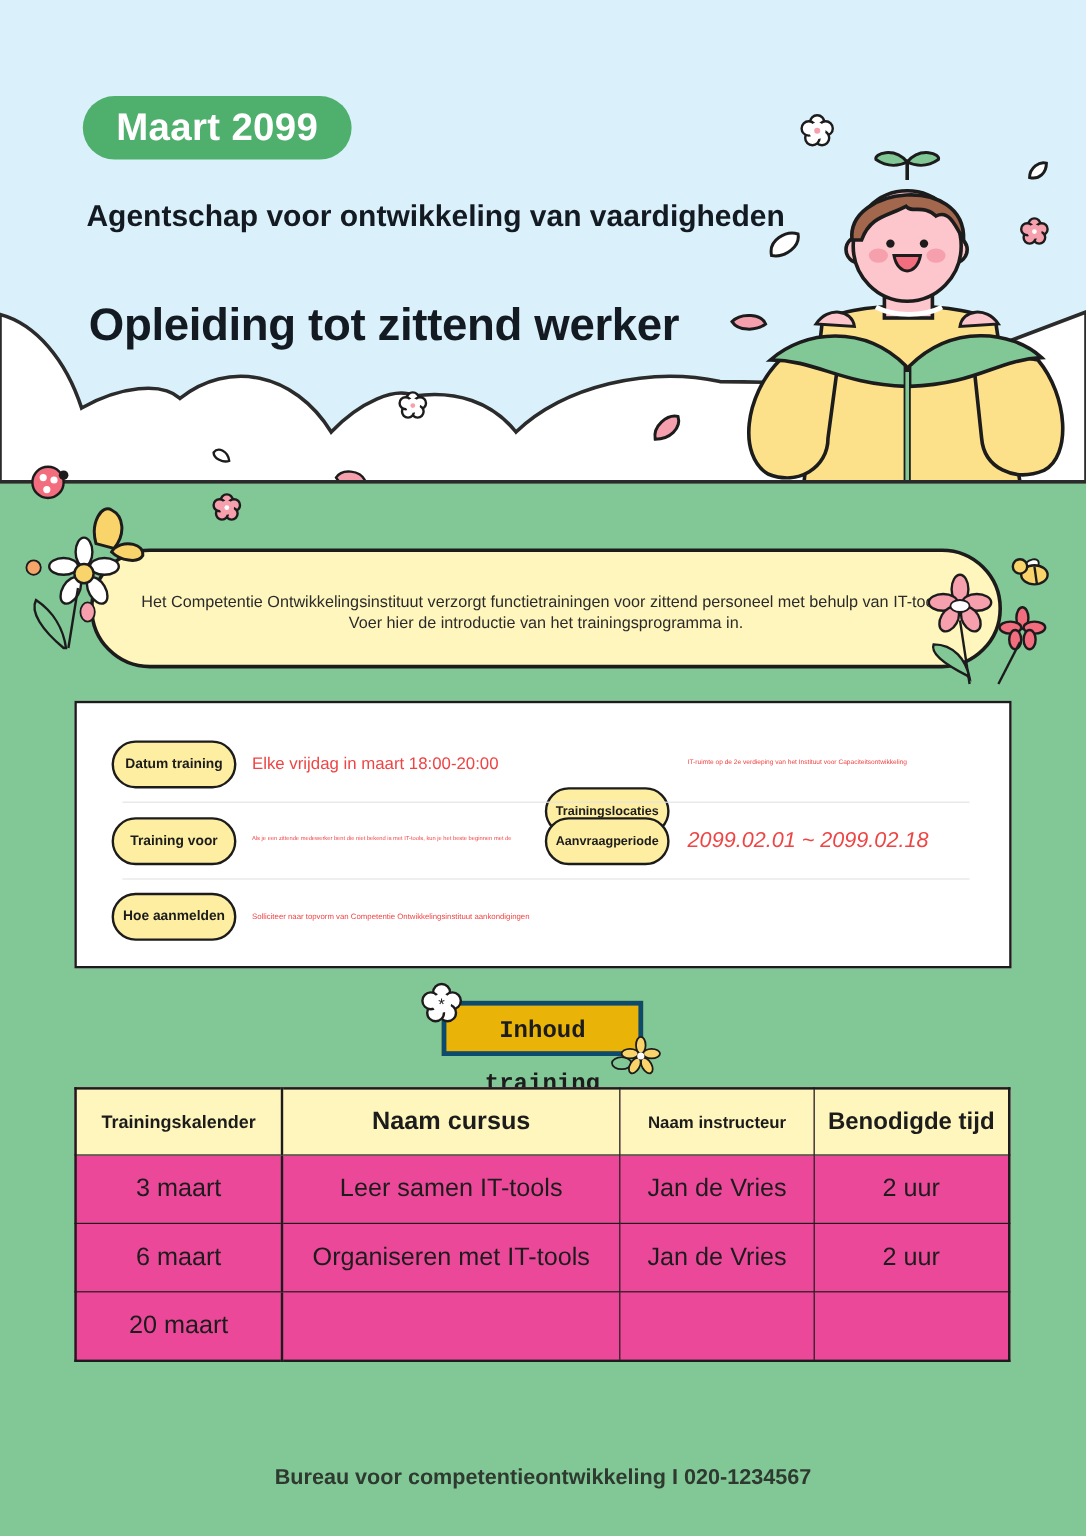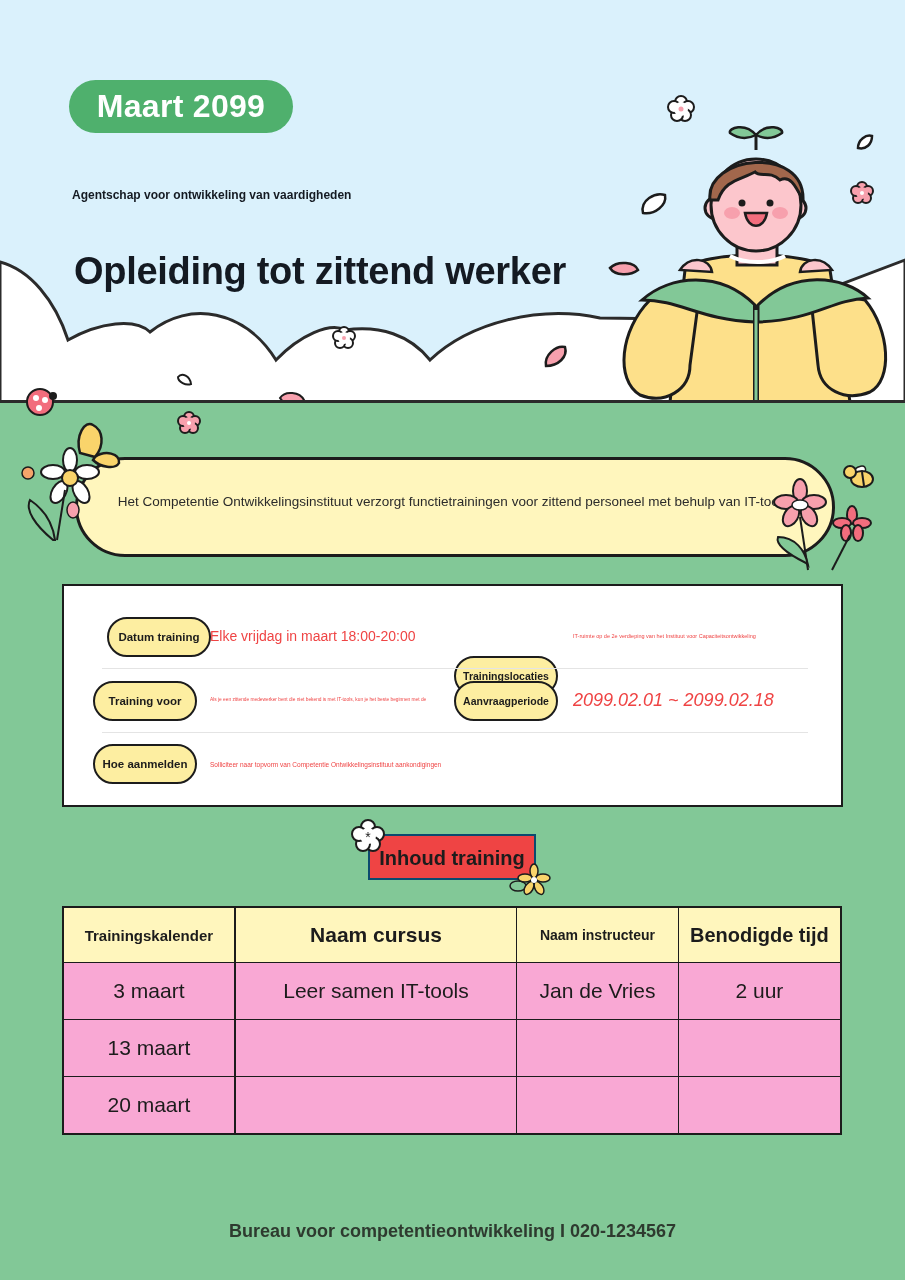--- a/index.html
+++ b/index.html
@@ -1,30 +1,30 @@
 <!DOCTYPE html>
 <html><head>
 <meta charset="utf-8">
 <style>
   html, body { margin:0; padding:0; }
   body { width:905px; height:1280px; position:relative; overflow:hidden; background:#82c897; font-family:"Liberation Sans", sans-serif; color:#1c1c1c; }
   .sky { position:absolute; left:0; top:0; width:905px; height:402px; background:#daf1fc; }
   .scene { position:absolute; left:0; top:0; width:905px; height:410px; }
   .ground { position:absolute; left:0; top:400px; width:905px; height:880px; background:#82c897; border-top:3px solid #2b2b2b; }
   .date-pill { position:absolute; left:69px; top:80px; width:224px; height:53px; border-radius:27px; background:#4fb06d; color:#fff; font-weight:700; font-size:32px; line-height:53px; text-align:center; letter-spacing:0.3px; }
-  .agency { position:absolute; left:72px; top:188px; font-size:12px; font-weight:700; color:#141a22; }
+  .agency { position:absolute; left:72px; top:166px; font-size:25px; font-weight:700; color:#141a22; }
   .title { position:absolute; left:74px; top:250px; font-size:38px; font-weight:900; color:#141a22; letter-spacing:-0.3px; }
   .intro { position:absolute; left:75px; top:457px; width:760px; height:100px; background:#fff6bd; border:3px solid #1c1c1c; border-radius:50px; box-sizing:border-box; }
   .intro-text { position:absolute; left:75px; top:493px; width:760px; text-align:center; font-size:13.5px; line-height:17px; color:#2b2b2b; }
   .info { position:absolute; left:62px; top:584px; width:781px; height:223px; background:#fff; border:2px solid #1c1c1c; box-sizing:border-box; }
   .pill { position:absolute; width:104px; height:40px; background:#fdeea1; border:2px solid #1c1c1c; border-radius:21px; box-sizing:border-box; font-size:11.5px; font-weight:700; text-align:center; line-height:36px; color:#1c1c1c; white-space:nowrap; }
   .val { position:absolute; color:#ef4444; white-space:nowrap; }
   .divider { position:absolute; height:1px; background:#e4e4e4; }
-  .section-tag { position:absolute; left:368px; top:834px; width:168px; height:46px; background:#ef4444; border:2px solid #0c4a6e; box-sizing:border-box; font-size:20px; font-weight:700; line-height:44px; text-align:center; color:#1c1c1c; }
-  table.sched { position:absolute; left:62px; top:906px; width:780px; border-collapse:collapse; background:#f9a8d4; border:2px solid #1c1c1c; }
+  .section-tag { position:absolute; left:368px; top:834px; width:168px; height:46px; background:#eab308; border:4px solid #0c4a6e; box-sizing:border-box; font-size:20px; font-weight:700; line-height:44px; text-align:center; color:#1c1c1c;font-family:Liberation Mono, monospace; }
+  table.sched { position:absolute; left:62px; top:906px; width:780px; border-collapse:collapse; background:#ec4899; border:2px solid #1c1c1c; }
   table.sched th, table.sched td { border:1px solid #1c1c1c; text-align:center; padding:0; }
   table.sched th { background:#fff6bd; height:54px; font-weight:700; color:#1c1c1c; }
   table.sched td { height:56px; font-size:21px; color:#1c1c1c;border-radius:24px; }
   table.sched th:first-child, table.sched td:first-child { border-right:2px solid #1c1c1c; }
   .footer { position:absolute; left:0; width:905px; top:1221px; text-align:center; font-size:18px; font-weight:700; color:#2e3a2f; }
 </style>
 </head>
 <body>
 
 <div class="sky"></div>
@@ -118,20 +118,21 @@
   </g>
 </svg>
 
 <div class="date-pill">Maart 2099</div>
 <div class="agency">Agentschap voor ontwikkeling van vaardigheden</div>
 <div class="title">Opleiding tot zittend werker</div>
 
 <div class="intro"></div>
 <div class="intro-text">
   <div>Het Competentie Ontwikkelingsinstituut verzorgt functietrainingen voor zittend personeel met behulp van IT-tools.</div>
+  <div>Voer hier de introductie van het trainingsprogramma in.</div>
 </div>
 
 <svg style="position:absolute;left:15px;top:415px;" width="130" height="130" viewBox="0 0 130 130">
   <g>
     <path d="M65,38 C60,20 70,5 78,10 C88,15 90,30 80,42 Z" fill="#f9d46b" stroke="#1c1c1c" stroke-width="2.5"></path>
     <path d="M80,42 C90,35 105,38 104,48 C100,55 85,52 78,45 Z" fill="#f9d46b" stroke="#1c1c1c" stroke-width="2.5"></path>
   </g>
   <g transform="translate(55,63)">
     <ellipse cx="0" cy="-18" rx="7" ry="12" fill="#fff" stroke="#1c1c1c" stroke-width="2"></ellipse>
     <ellipse cx="17" cy="-6" rx="12" ry="7" fill="#fff" stroke="#1c1c1c" stroke-width="2"></ellipse>
@@ -169,21 +170,21 @@
       <ellipse cx="6" cy="8" rx="5" ry="8" fill="#f26d7d" stroke="#1c1c1c" stroke-width="2"></ellipse>
       <ellipse cx="-6" cy="8" rx="5" ry="8" fill="#f26d7d" stroke="#1c1c1c" stroke-width="2"></ellipse>
     </g>
     <line x1="30" y1="72" x2="38" y2="125" stroke="#1c1c1c" stroke-width="2"></line>
     <line x1="80" y1="90" x2="62" y2="125" stroke="#1c1c1c" stroke-width="2"></line>
     <path d="M36,118 C20,110 5,100 8,92 C25,92 35,105 38,120 Z" fill="#82c897" stroke="#1c1c1c" stroke-width="2"></path>
   </g>
 </svg>
 
 <div class="info">
-  <div class="pill" style="left:43px;top:31px;">Datum training</div>
+  <div class="pill" style="left:29px;top:31px;">Datum training</div>
   <div class="val" style="left:146px;top:42px;font-size:14px;">Elke vrijdag in maart 18:00-20:00</div>
 
   <div class="pill" style="left:390px;top:31px;font-size:10.5px;margin-top:39px;">Trainingslocaties</div>
   <div class="val" style="left:509px;top:47px;font-size:5.5px;">IT-ruimte op de 2e verdieping van het Instituut voor Capaciteitsontwikkeling</div>
 
   <div class="divider" style="left:38px;top:82px;width:706px;"></div>
 
   <div class="pill" style="left:29px;top:95px;">Training voor</div>
   <div class="val" style="left:146px;top:111px;font-size:4.8px;">Als je een zittende medewerker bent die niet bekend is met IT-tools, kun je het beste beginnen met de</div>
 
@@ -236,24 +237,24 @@
     </tr>
   </thead>
   <tbody>
     <tr>
       <td>3 maart</td>
       <td>Leer samen IT-tools</td>
       <td>Jan de Vries</td>
       <td>2 uur</td>
     </tr>
     <tr>
-      <td>13 maart</td>
-      <td></td>
-      <td></td>
-      <td></td>
+      <td>6 maart</td>
+      <td>Organiseren met IT-tools</td>
+      <td>Jan de Vries</td>
+      <td>2 uur</td>
     </tr>
     <tr>
       <td>20 maart</td>
       <td></td>
       <td></td>
       <td></td>
     </tr>
   </tbody>
 </table>
 

